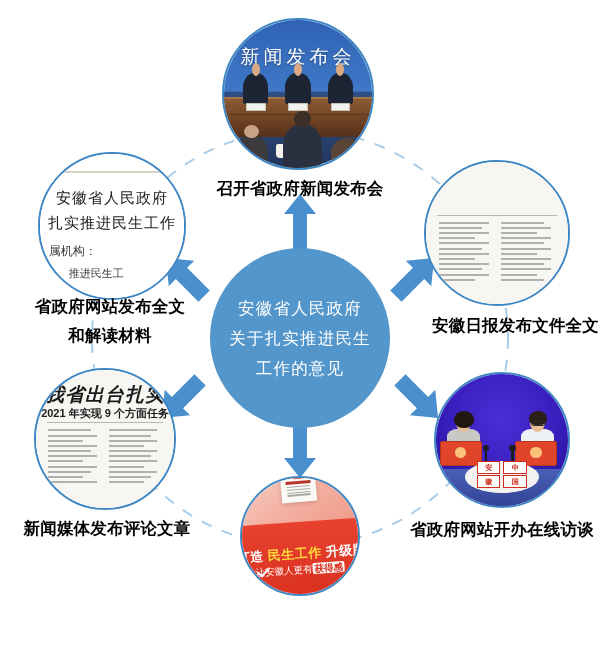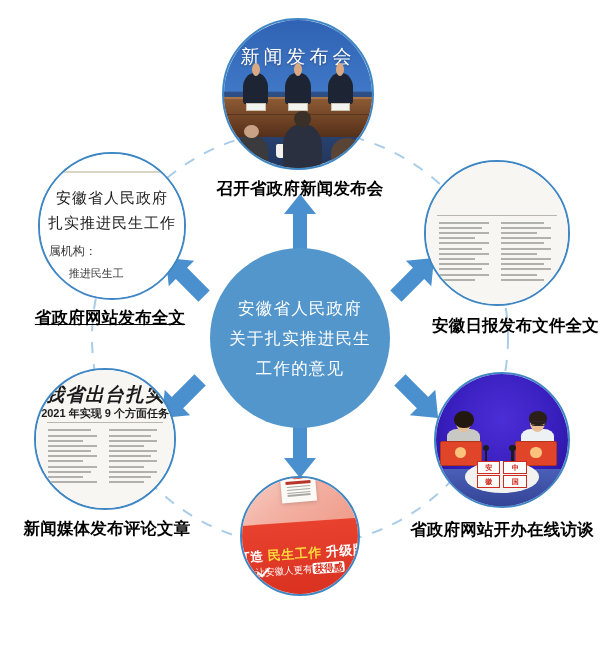--- a/index.html
+++ b/index.html
@@ -635,16 +635,17 @@
 
   <div class="node" style="left:22px; top:152px; width:176px; height:210px;">
     <div class="photo" style="width:148px; height:148px; margin-left:16px;">
       <div class="dc-bg"></div>
       <div class="dc-rule"></div>
       <div class="dc-t" style="top:24%; font-size:15px; letter-spacing:1px;">安徽省人民政府</div>
       <div class="dc-t" style="top:42%; font-size:15px; letter-spacing:1px;">扎实推进民生工作</div>
       <div class="dc-b" style="left:6%; top:62%; font-size:12px;">属机构：</div>
       <div class="dc-b" style="left:20%; top:78%; font-size:11px;">推进民生工</div>
     </div>
-    <div class="node-label" style="left:-8px; width:192px; top:155px;text-decoration:underline;">省政府网站发布全文</div>
+    <div class="node-label" style="left:-8px; width:192px; top:144px;">省政府网站发布全文</div>
+    <div class="node-label" style="left:-8px; width:192px; top:173px;">和解读材料</div>
   </div>
 
 </div>
 
 </body></html>

